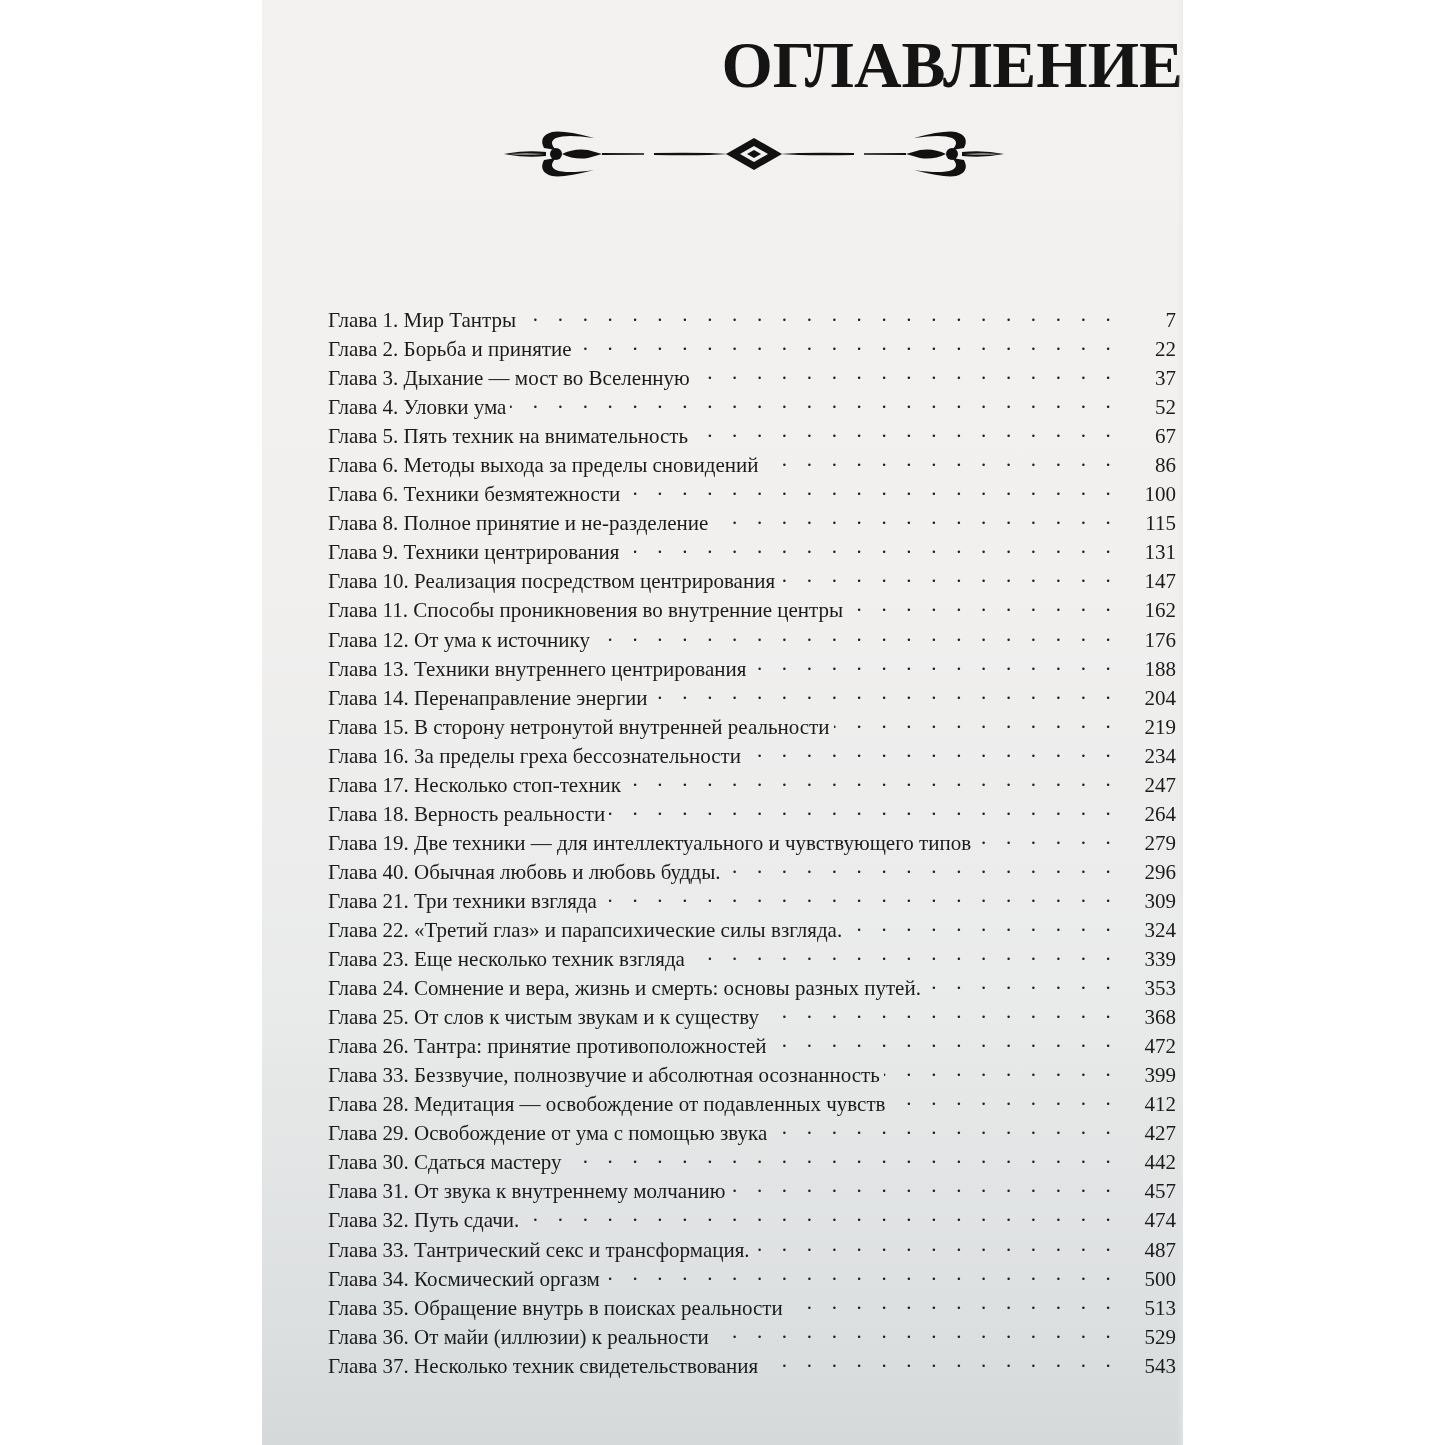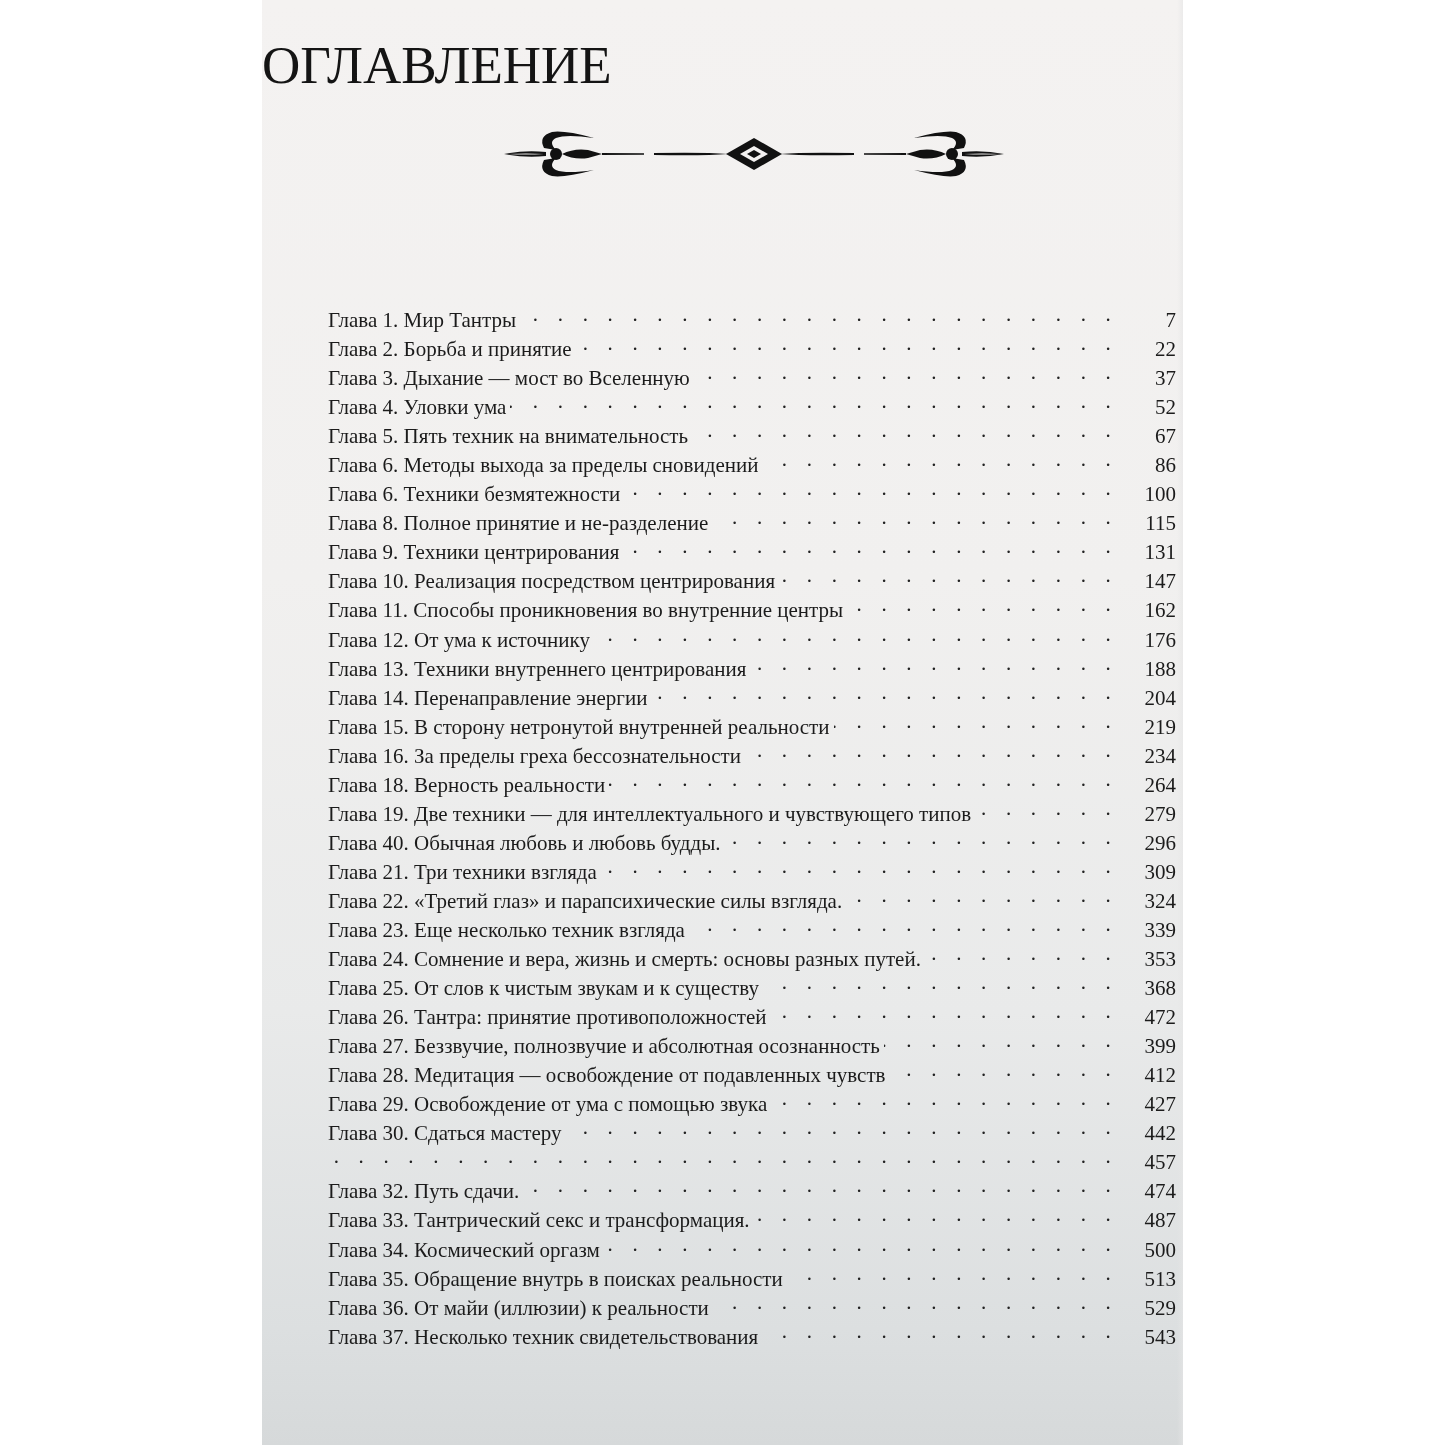--- a/index.html
+++ b/index.html
@@ -11,21 +11,21 @@
   .page {
     position: absolute; left: 262px; top: 0; width: 921px; height: 1445px;
     background: linear-gradient(180deg, #f4f2f1 0%, #f1f0ef 40%, #e9eaea 70%, #dcdfe0 92%, #d6d9da 100%);
   }
   .page::after {
     content: ""; position: absolute; right: 0; top: 0; width: 6px; height: 100%;
     background: linear-gradient(90deg, rgba(255,255,255,0), rgba(230,230,230,0.6));
   }
   .title {
     position: absolute; left: 0; width: 100%; top: 30px;
-    text-align: left; font-size: 53px; font-weight: normal; color: #141414;
+    text-align: right; font-size: 66px; font-weight: bold; color: #141414;
     letter-spacing: 0px; line-height: 70px;
   }
   .ornament { position: absolute; left: 242px; top: 126px; width: 500px; height: 56px; }
   .toc {
     position: absolute; left: 66px; top: 306px; width: 848px;
   }
   .toc-row {
     display: flex; align-items: baseline; height: 29.05px; line-height: 29px;
     font-size: 21px; color: #1b1b1b; white-space: nowrap;
   }
@@ -150,20 +150,25 @@
     <span class="toc-title">Глава 15. В сторону нетронутой внутренней реальности</span>
     <span class="toc-dots"></span>
     <span class="toc-page">219</span>
   </div>
       <div class="toc-row">
     <span class="toc-title">Глава 16. За пределы греха бессознательности</span>
     <span class="toc-dots"></span>
     <span class="toc-page">234</span>
   </div>
       <div class="toc-row">
+    <span class="toc-title">Глава 17. Несколько стоп-техник</span>
+    <span class="toc-dots"></span>
+    <span class="toc-page">247</span>
+  </div>
+      <div class="toc-row">
     <span class="toc-title">Глава 18. Верность реальности</span>
     <span class="toc-dots"></span>
     <span class="toc-page">264</span>
   </div>
       <div class="toc-row">
     <span class="toc-title">Глава 19. Две техники — для интеллектуального и чувствующего типов</span>
     <span class="toc-dots"></span>
     <span class="toc-page">279</span>
   </div>
       <div class="toc-row">
@@ -195,40 +200,41 @@
     <span class="toc-title">Глава 25. От слов к чистым звукам и к существу</span>
     <span class="toc-dots"></span>
     <span class="toc-page">368</span>
   </div>
       <div class="toc-row">
     <span class="toc-title">Глава 26. Тантра: принятие противоположностей</span>
     <span class="toc-dots"></span>
     <span class="toc-page">472</span>
   </div>
       <div class="toc-row">
-    <span class="toc-title">Глава 27. Беззвучие, полнозвучие и абсолютная осознанность</span>
+    <span class="toc-title">Глава 33. Беззвучие, полнозвучие и абсолютная осознанность</span>
     <span class="toc-dots"></span>
     <span class="toc-page">399</span>
   </div>
       <div class="toc-row">
     <span class="toc-title">Глава 28. Медитация — освобождение от подавленных чувств</span>
     <span class="toc-dots"></span>
     <span class="toc-page">412</span>
   </div>
       <div class="toc-row">
     <span class="toc-title">Глава 29. Освобождение от ума с помощью звука</span>
     <span class="toc-dots"></span>
     <span class="toc-page">427</span>
   </div>
       <div class="toc-row">
     <span class="toc-title">Глава 30. Сдаться мастеру</span>
     <span class="toc-dots"></span>
     <span class="toc-page">442</span>
   </div>
       <div class="toc-row">
+    <span class="toc-title">Глава 31. От звука к внутреннему молчанию</span>
     <span class="toc-dots"></span>
     <span class="toc-page">457</span>
   </div>
       <div class="toc-row">
     <span class="toc-title">Глава 32. Путь сдачи.</span>
     <span class="toc-dots"></span>
     <span class="toc-page">474</span>
   </div>
       <div class="toc-row">
     <span class="toc-title">Глава 33. Тантрический секс и трансформация.</span>

